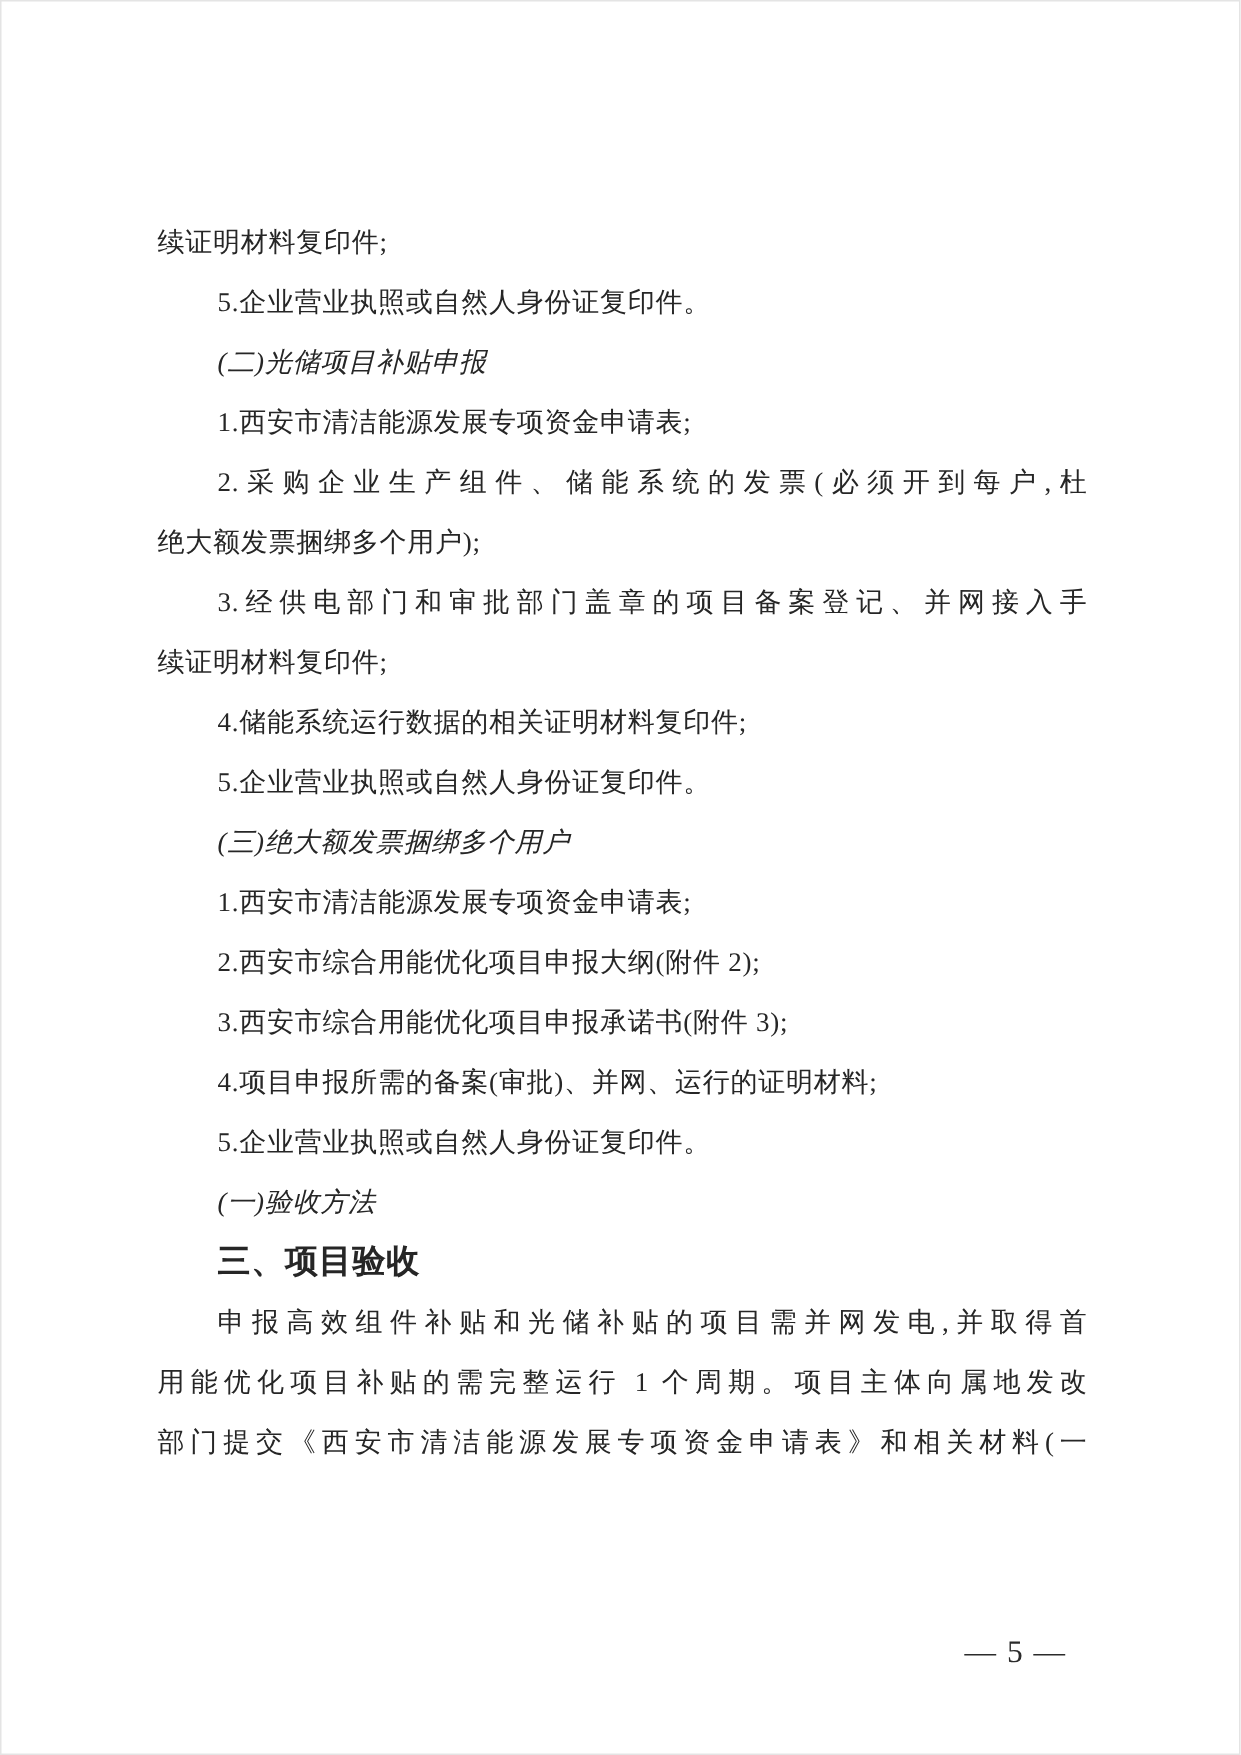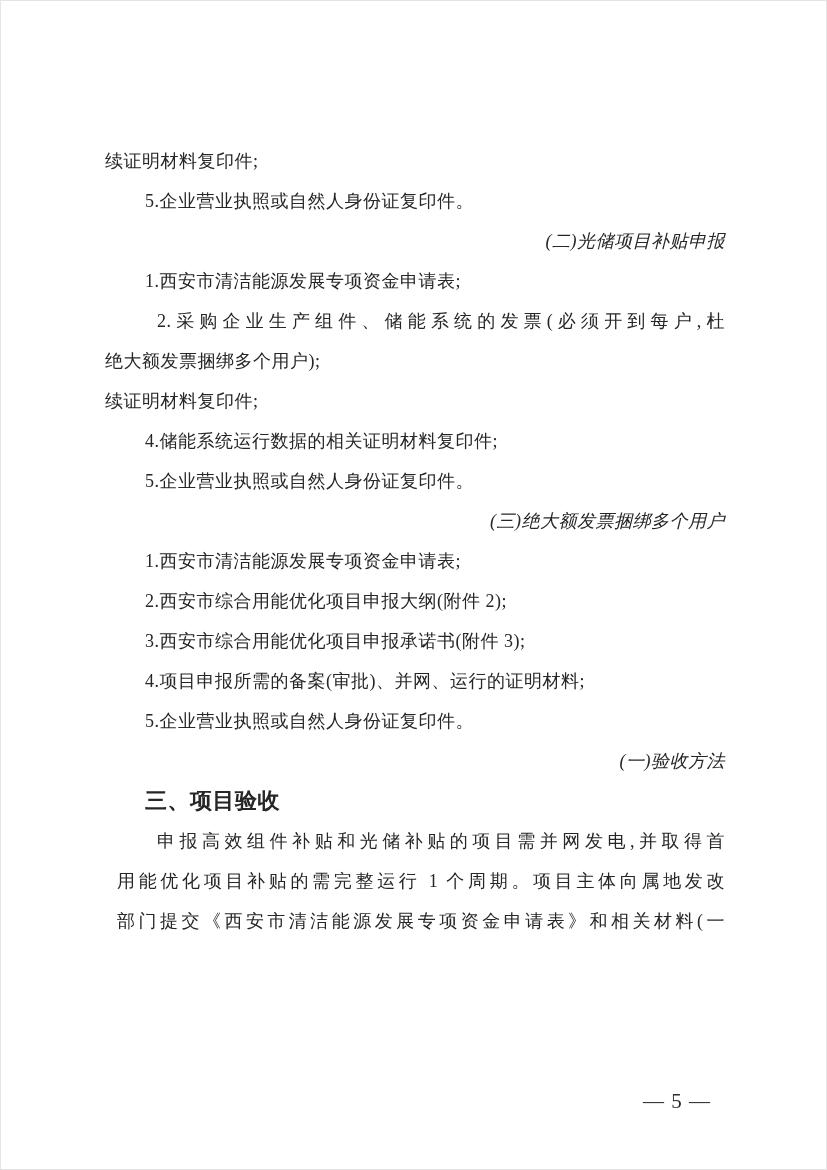--- a/index.html
+++ b/index.html
@@ -34,30 +34,28 @@
     height: 40px;
     white-space: nowrap;
     letter-spacing: 0.5px;
   }
   .line.indent {
     padding-left: 40px;
   }
   .line.justify {
     text-align: justify;
     text-align-last: justify;
-    margin-left: 12px;
   }
   .line.hei {
     font-family: "Liberation Sans", sans-serif;
     font-weight: 700;
     font-size: 22px;
   }
   .line.kai {
     font-style: italic;
-    text-align: right;
   }
   .footer {
     position: absolute;
     left: 0;
     top: 1086px;
     width: 710px;
     text-align: right;
     font-size: 21px;
     line-height: 28px;
     color: #2b2b2b;
@@ -68,20 +66,21 @@
 <body>
 
 <div class="page">
   <div class="doc-body">
       <div class="line body">续证明材料复印件;</div>
       <div class="line body indent">5.企业营业执照或自然人身份证复印件。</div>
       <div class="line kai indent">(二)光储项目补贴申报</div>
       <div class="line body indent">1.西安市清洁能源发展专项资金申请表;</div>
       <div class="line body indent justify">2.采购企业生产组件、储能系统的发票(必须开到每户,杜</div>
       <div class="line body">绝大额发票捆绑多个用户);</div>
+      <div class="line body indent justify">3.经供电部门和审批部门盖章的项目备案登记、并网接入手</div>
       <div class="line body">续证明材料复印件;</div>
       <div class="line body indent">4.储能系统运行数据的相关证明材料复印件;</div>
       <div class="line body indent">5.企业营业执照或自然人身份证复印件。</div>
       <div class="line kai indent">(三)绝大额发票捆绑多个用户</div>
       <div class="line body indent">1.西安市清洁能源发展专项资金申请表;</div>
       <div class="line body indent">2.西安市综合用能优化项目申报大纲(附件 2);</div>
       <div class="line body indent">3.西安市综合用能优化项目申报承诺书(附件 3);</div>
       <div class="line body indent">4.项目申报所需的备案(审批)、并网、运行的证明材料;</div>
       <div class="line body indent">5.企业营业执照或自然人身份证复印件。</div>
       <div class="line kai indent">(一)验收方法</div>

